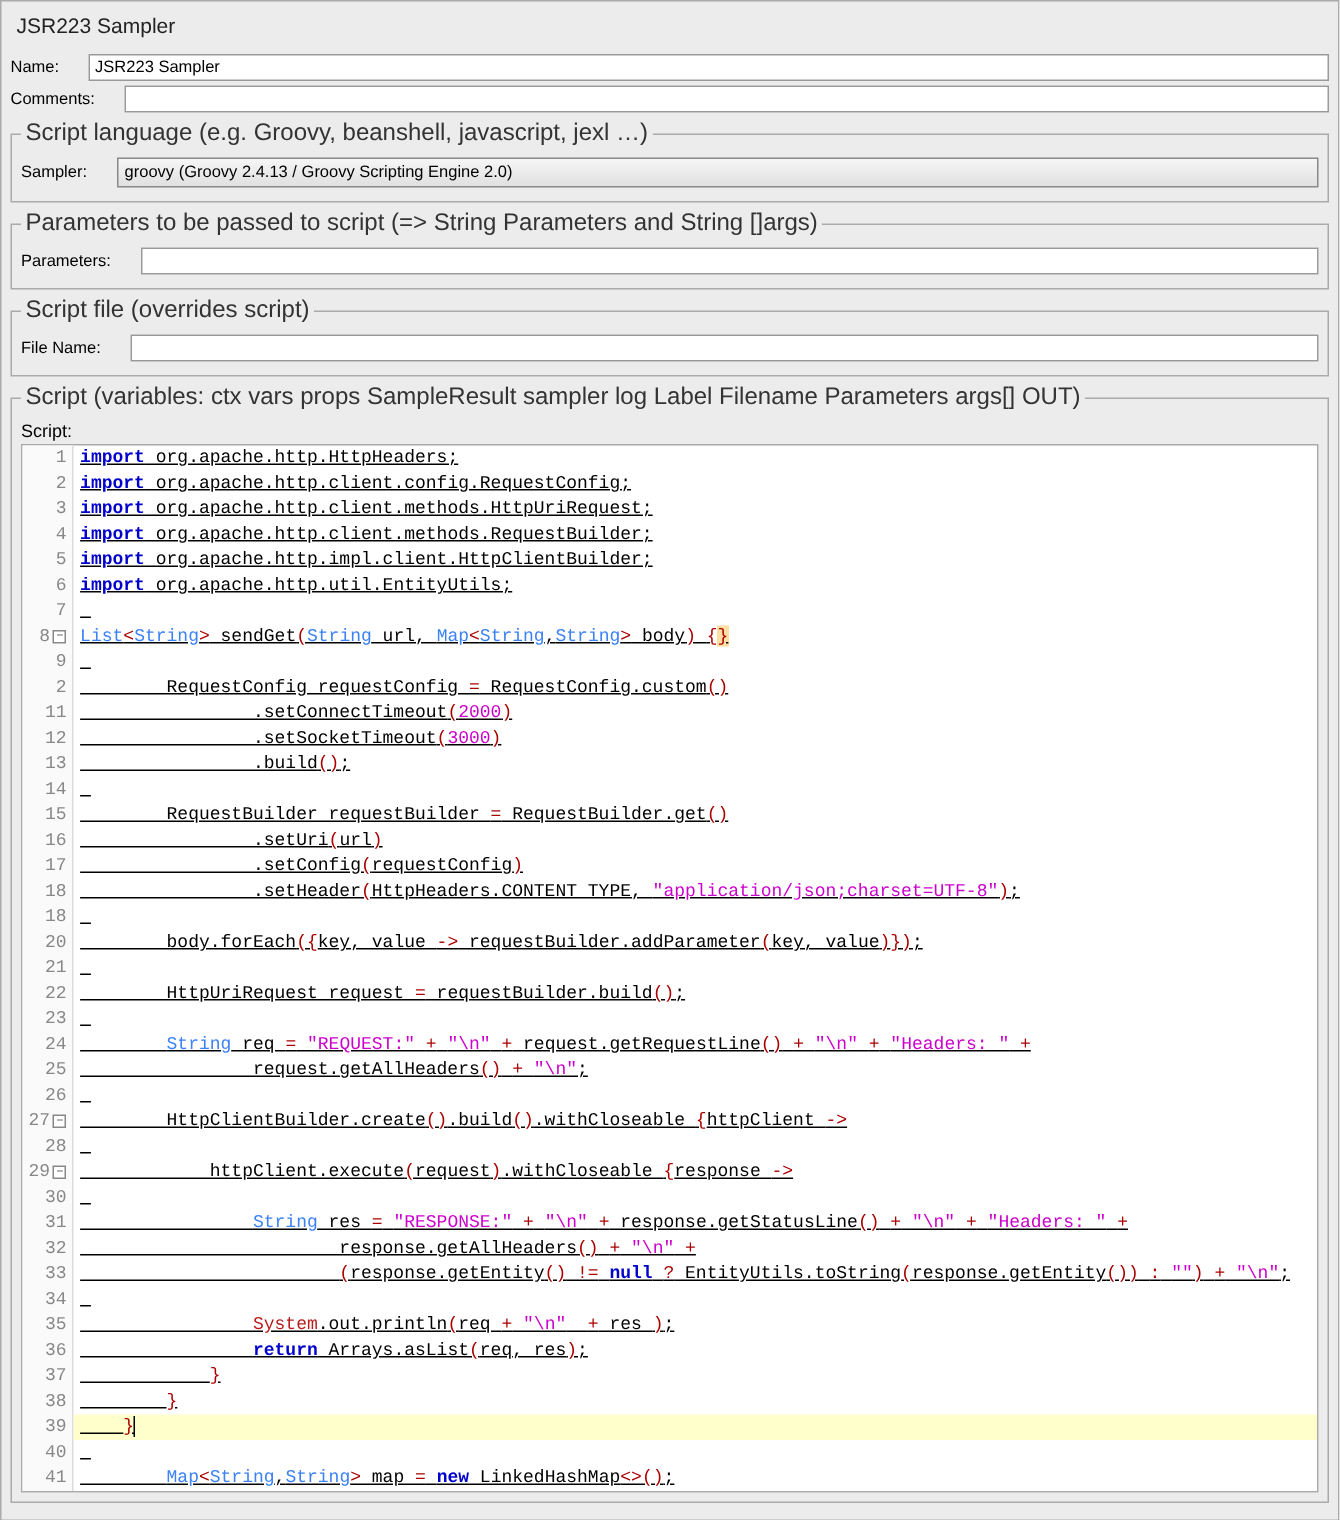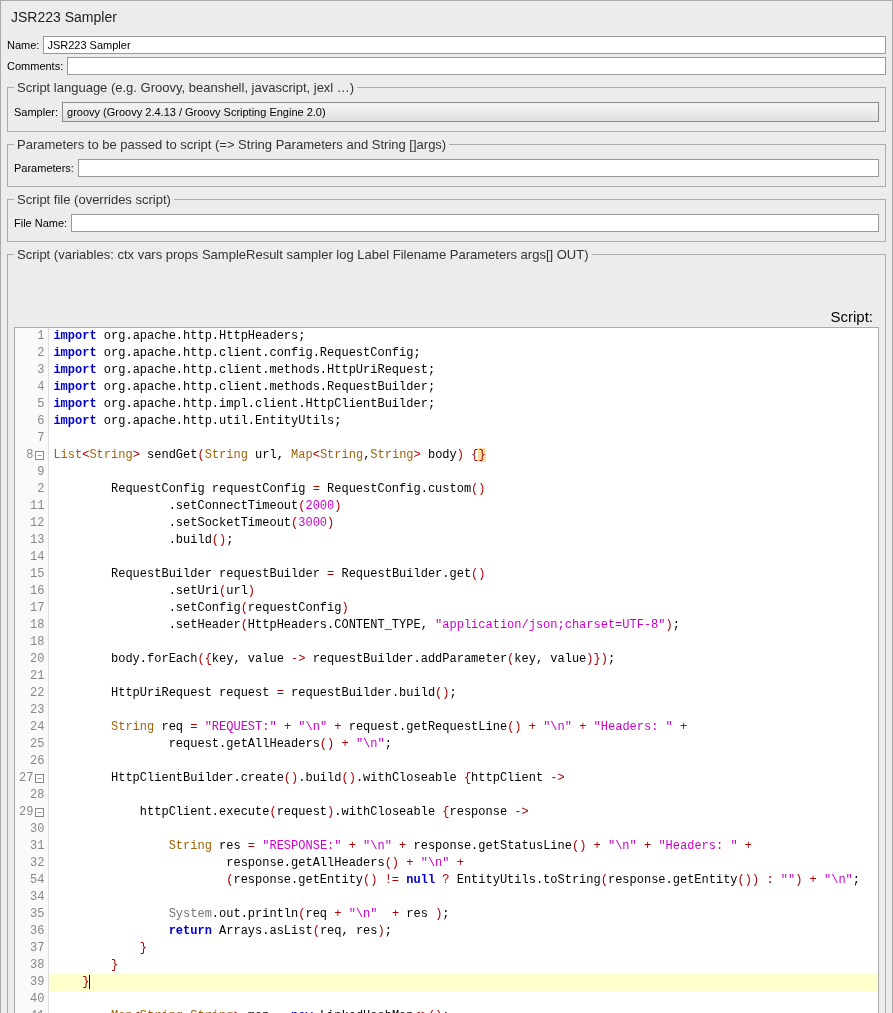--- a/index.html
+++ b/index.html
@@ -1,36 +1,36 @@
 <!DOCTYPE html>
 <html><head>
 <meta charset="utf-8">
 <style>
 * { box-sizing: border-box; margin: 0; padding: 0; }
 body { font-family: Tahoma, Arial, sans-serif; font-size: 11px; background: #ececec; color: #000; width: 893px; }
 .panel { border: 1px solid #aaa; background: #ececec; padding: 4px 6px 6px 6px; }
 .title { font-size: 14px; font-weight: normal; padding: 4px 4px 8px 4px; color: #222; }
-.row { display: flex; align-items: center; margin: 3px 0; gap: 4px; }
+.row { display: flex; align-items: center; margin: 3px 0; gap: 20px; }
 .row label { white-space: nowrap; font-size: 11px; }
 .row input[type=text] { flex: 1; border: 1px solid #999; padding: 2px 3px; font-size: 11px; background: #fff; }
 fieldset { border: 1px solid #aaa; margin: 5px 0; padding: 4px 6px 6px 6px; background: #ececec; }
-fieldset legend { font-size: 13px; padding: 0 3px; color: #333; }
+fieldset legend { font-size: 16px; padding: 0 3px; color: #333; }
 .dropdown { flex: 1; border: 1px solid #888; padding: 2px 4px; font-size: 11px; background: linear-gradient(#f6f6f6,#e0e0e0); height: 20px; line-height: 14px; }
 .checkbox { width: 13px; height: 13px; border: 1px solid #555; background: #fff; display: inline-flex; align-items: center; justify-content: center; font-size: 10px; color: #005; }
-.script-label-row { text-align: right; padding: 2px 6px 2px 0; font-size: 15px; margin-top: 40px; }
+.script-label-row { text-align: left; padding: 2px 6px 2px 0; font-size: 12px; }
 .editor-wrap { border: 1px solid #aaa; background: #fff; display: flex; font-family: Consolas, "Courier New", monospace; font-size: 12px; line-height: 17px; }
 .gutter { background: #fafafa; border-right: 1px solid #ddd; text-align: right; padding: 0 4px; color: #888; user-select: none; }
 .gutter .gl { height: 17px; display: flex; justify-content: flex-end; align-items: center; gap: 2px; }
 .fold { display:inline-block; width:9px; height:9px; border:1px solid #888; font-size:8px; line-height:7px; text-align:center; color:#555; background:#fff; }
 .code { flex: 1; overflow: auto; }
-.code .cl { height: 17px; white-space: pre; padding-left: 4px; }
+.code .cl { height: 17px; white-space: pre; padding-left: 4px; text-decoration: underline; }
 .hl { background: #ffffcc; }
 .kw { color: #0000cc; font-weight: bold; }
-.type { color: #a16207; }
-.type2 { color: #737373; }
+.type { color: #3b82f6; }
+.type2 { color: #b91c1c; }
 .str { color: #cc00cc; }
 .num { color: #cc00cc; }
 .op { color: #aa0000; }
 .paren { color: #aa0000; }
 .cursor { border-left: 1px solid #000; height: 14px; display: inline-block; vertical-align: middle; }
 </style>
 </head>
 <body>
 
 <div class="panel">
@@ -100,21 +100,21 @@
           <div class="gl">23</div>
           <div class="gl">24</div>
           <div class="gl">25</div>
           <div class="gl">26</div>
           <div class="gl">27 <span class="fold">−</span></div>
           <div class="gl">28</div>
           <div class="gl">29 <span class="fold">−</span></div>
           <div class="gl">30</div>
           <div class="gl">31</div>
           <div class="gl">32</div>
-          <div class="gl">54</div>
+          <div class="gl">33</div>
           <div class="gl">34</div>
           <div class="gl">35</div>
           <div class="gl">36</div>
           <div class="gl">37</div>
           <div class="gl">38</div>
           <div class="gl">39</div>
           <div class="gl">40</div>
           <div class="gl">41</div>
         </div>
       <div class="code" id="code">

